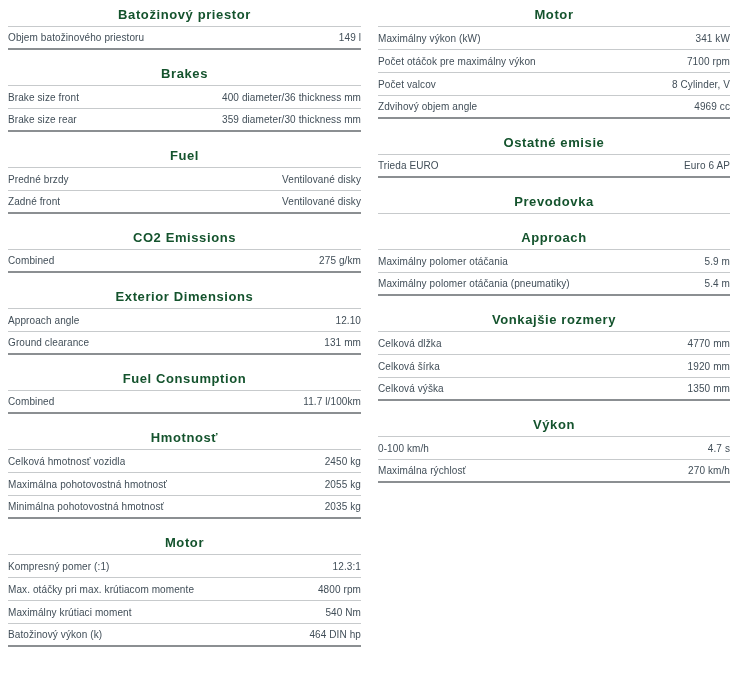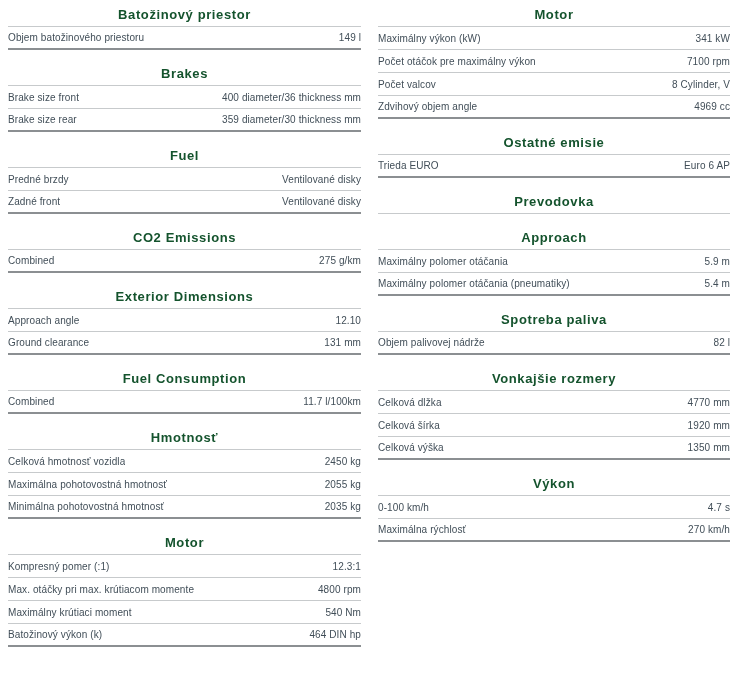--- a/index.html
+++ b/index.html
@@ -189,27 +189,20 @@
       <div class="row">
         <span class="lbl">Maximálny polomer otáčania</span>
         <span class="val">5.9 m</span>
       </div>
       <div class="row">
         <span class="lbl">Maximálny polomer otáčania (pneumatiky)</span>
         <span class="val">5.4 m</span>
       </div>
     </section>
 
-    <section class="spec-section">
-      <h3 class="section-title">Spotreba paliva</h3>
-      <div class="row">
-        <span class="lbl">Objem palivovej nádrže</span>
-        <span class="val">82 l</span>
-      </div>
-    </section>
 
 
     <section class="spec-section">
       <h3 class="section-title">Vonkajšie rozmery</h3>
       <div class="row">
         <span class="lbl">Celková dĺžka</span>
         <span class="val">4770 mm</span>
       </div>
       <div class="row">
         <span class="lbl">Celková šírka</span>

